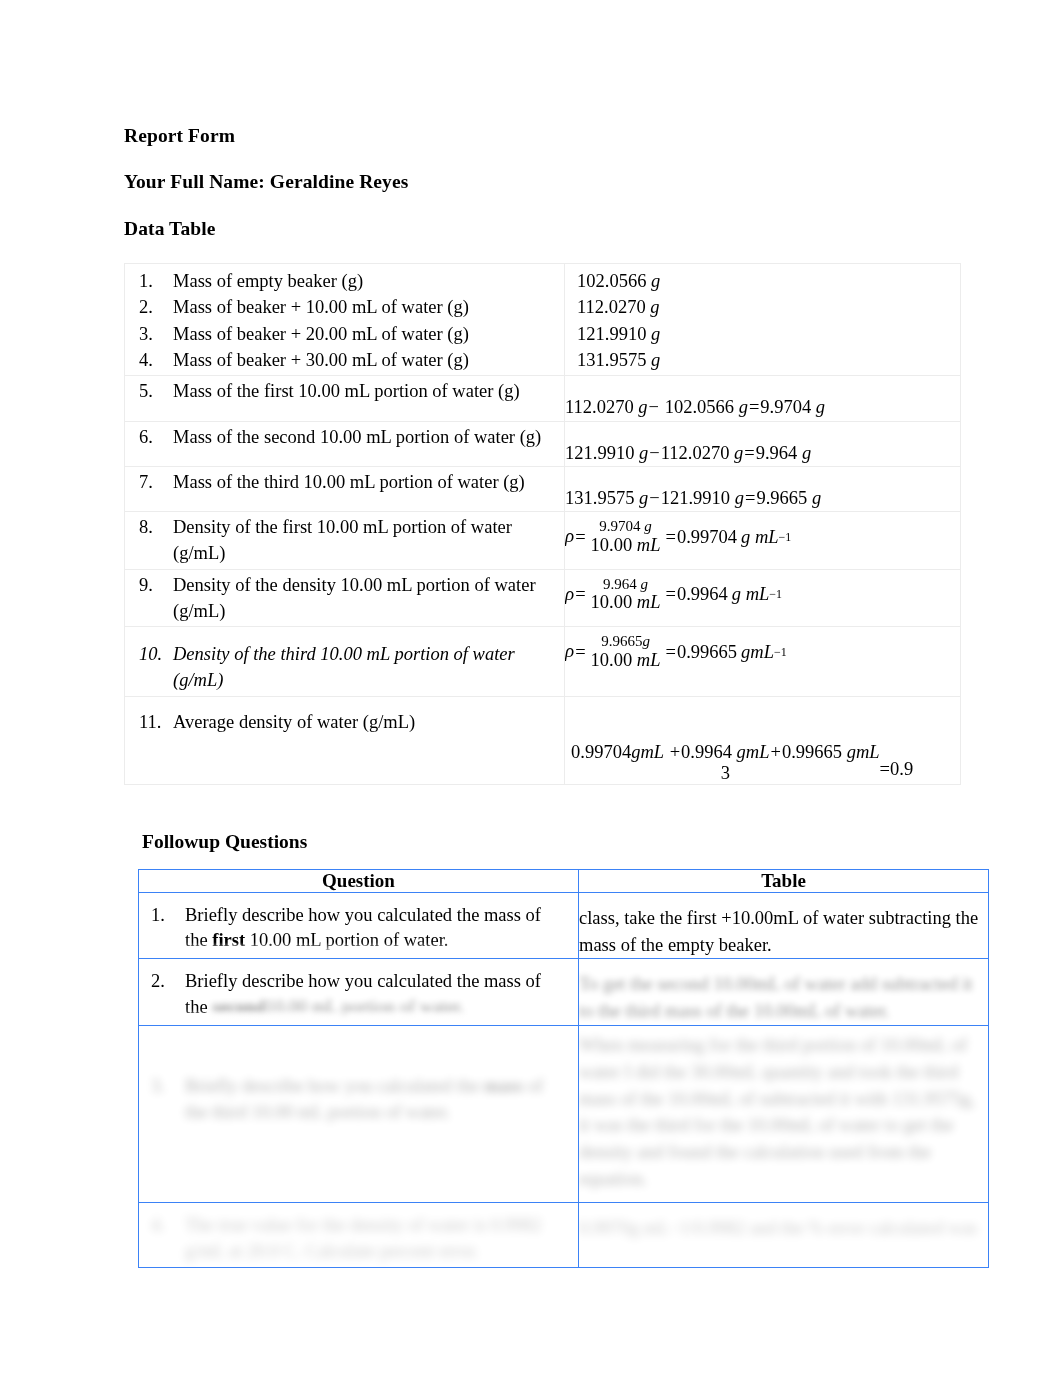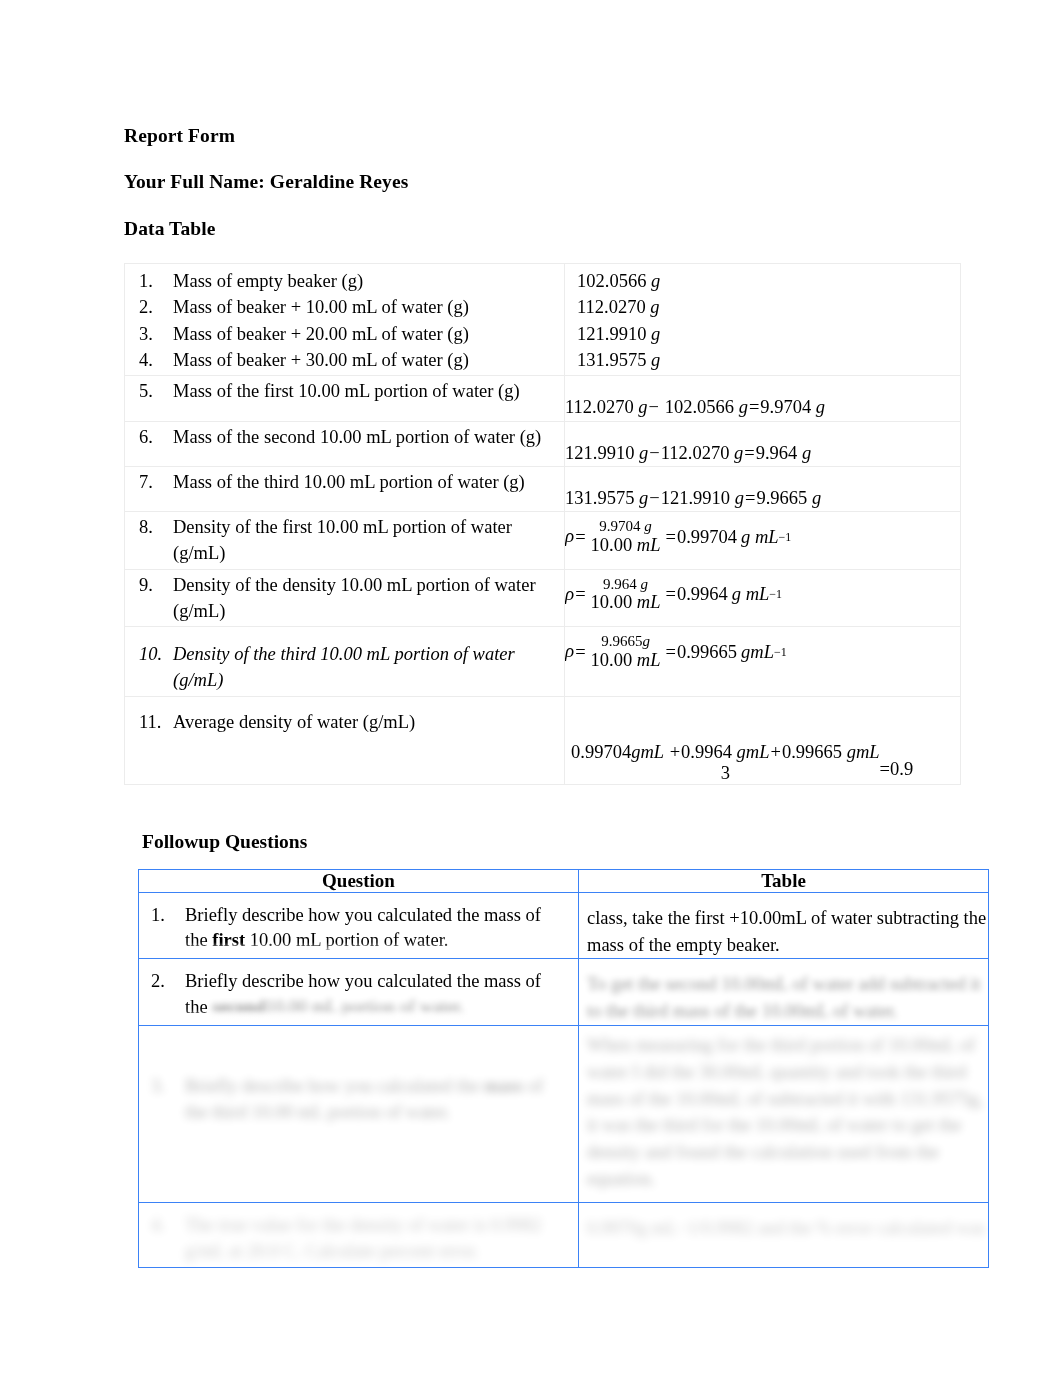--- a/index.html
+++ b/index.html
@@ -162,21 +162,20 @@
     font-size: 18.5px;
     line-height: 1.38;
   }
   .q-num { width: 34px; flex: 0 0 34px; }
   .q-text { flex: 1 1 auto; }
 
   .ans-text {
     font-size: 18.5px;
     line-height: 1.45;
     padding-top: 12px;
-    margin-left: 8px;
   }
 
   
   .b1 { filter: blur(0px); opacity: 1; }
   .b3 { filter: blur(3.4px); opacity: 0.42; }
   .b4 { filter: blur(4.2px); opacity: 0.30; }
   .b5 { filter: blur(5.0px); opacity: 0.22; }
 
   .clip-fade {
     position: absolute;

